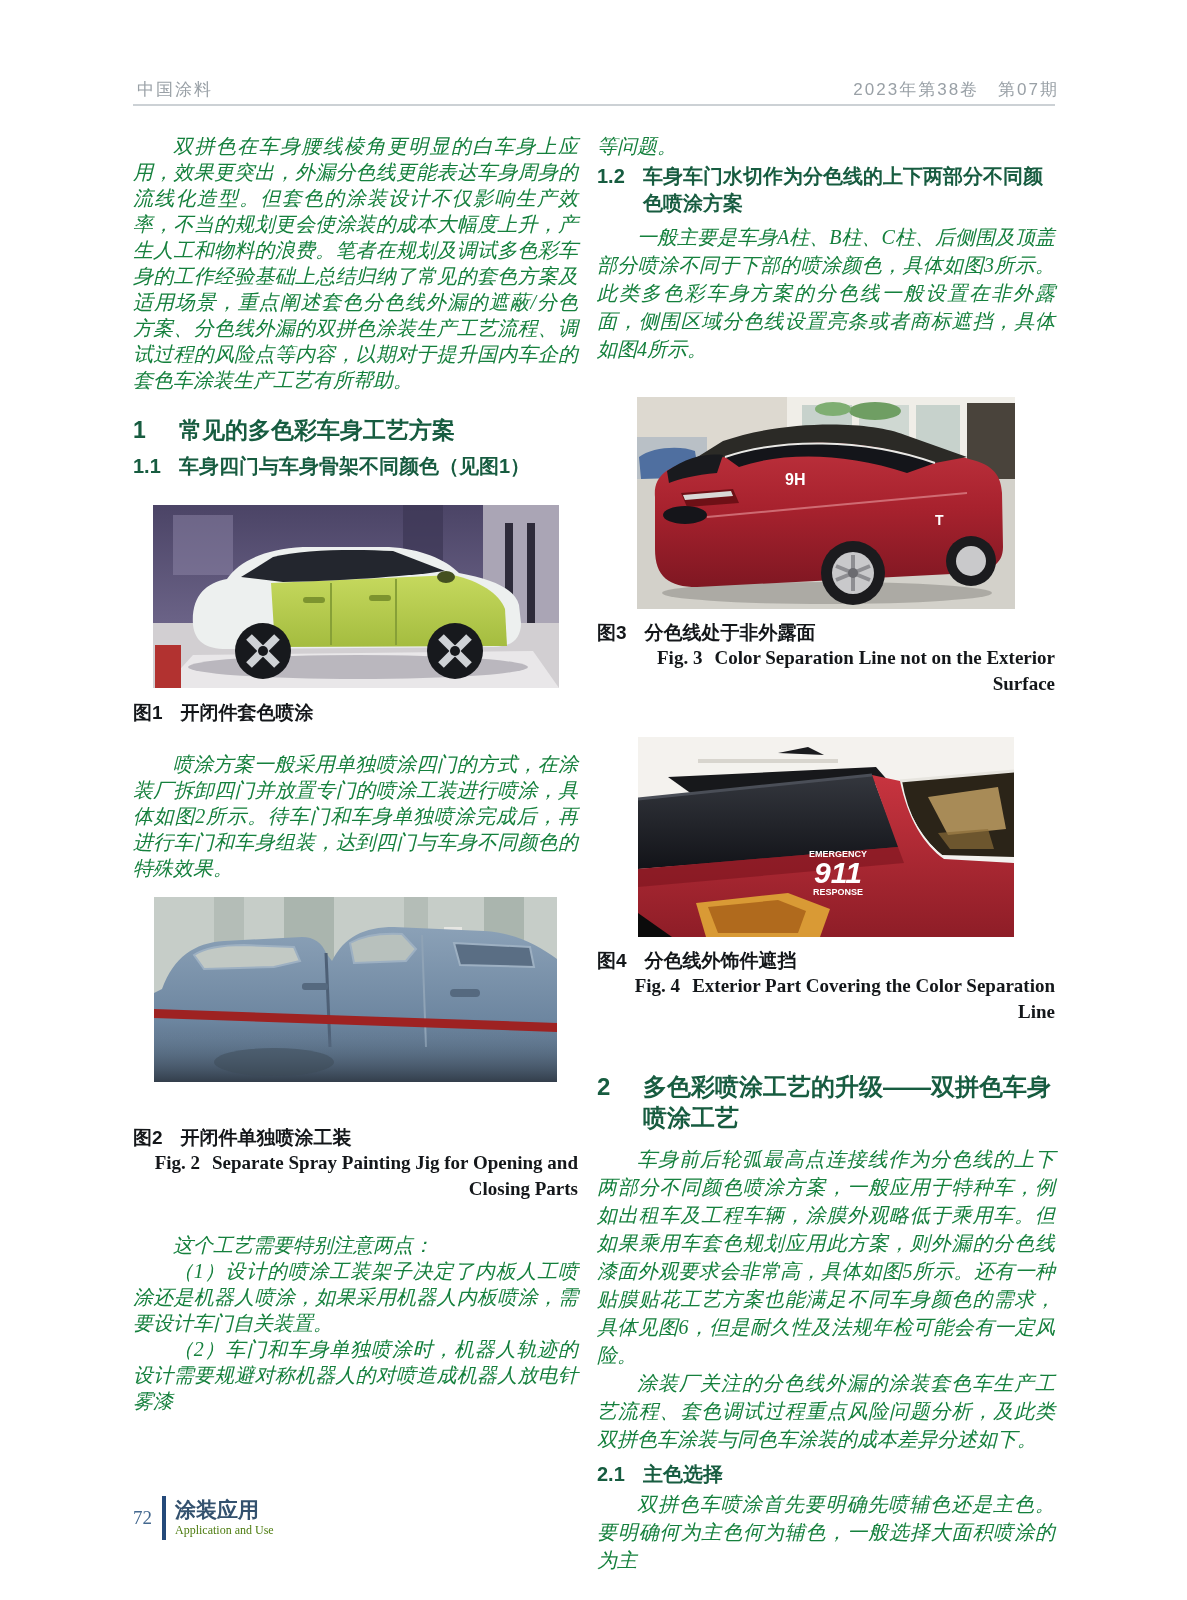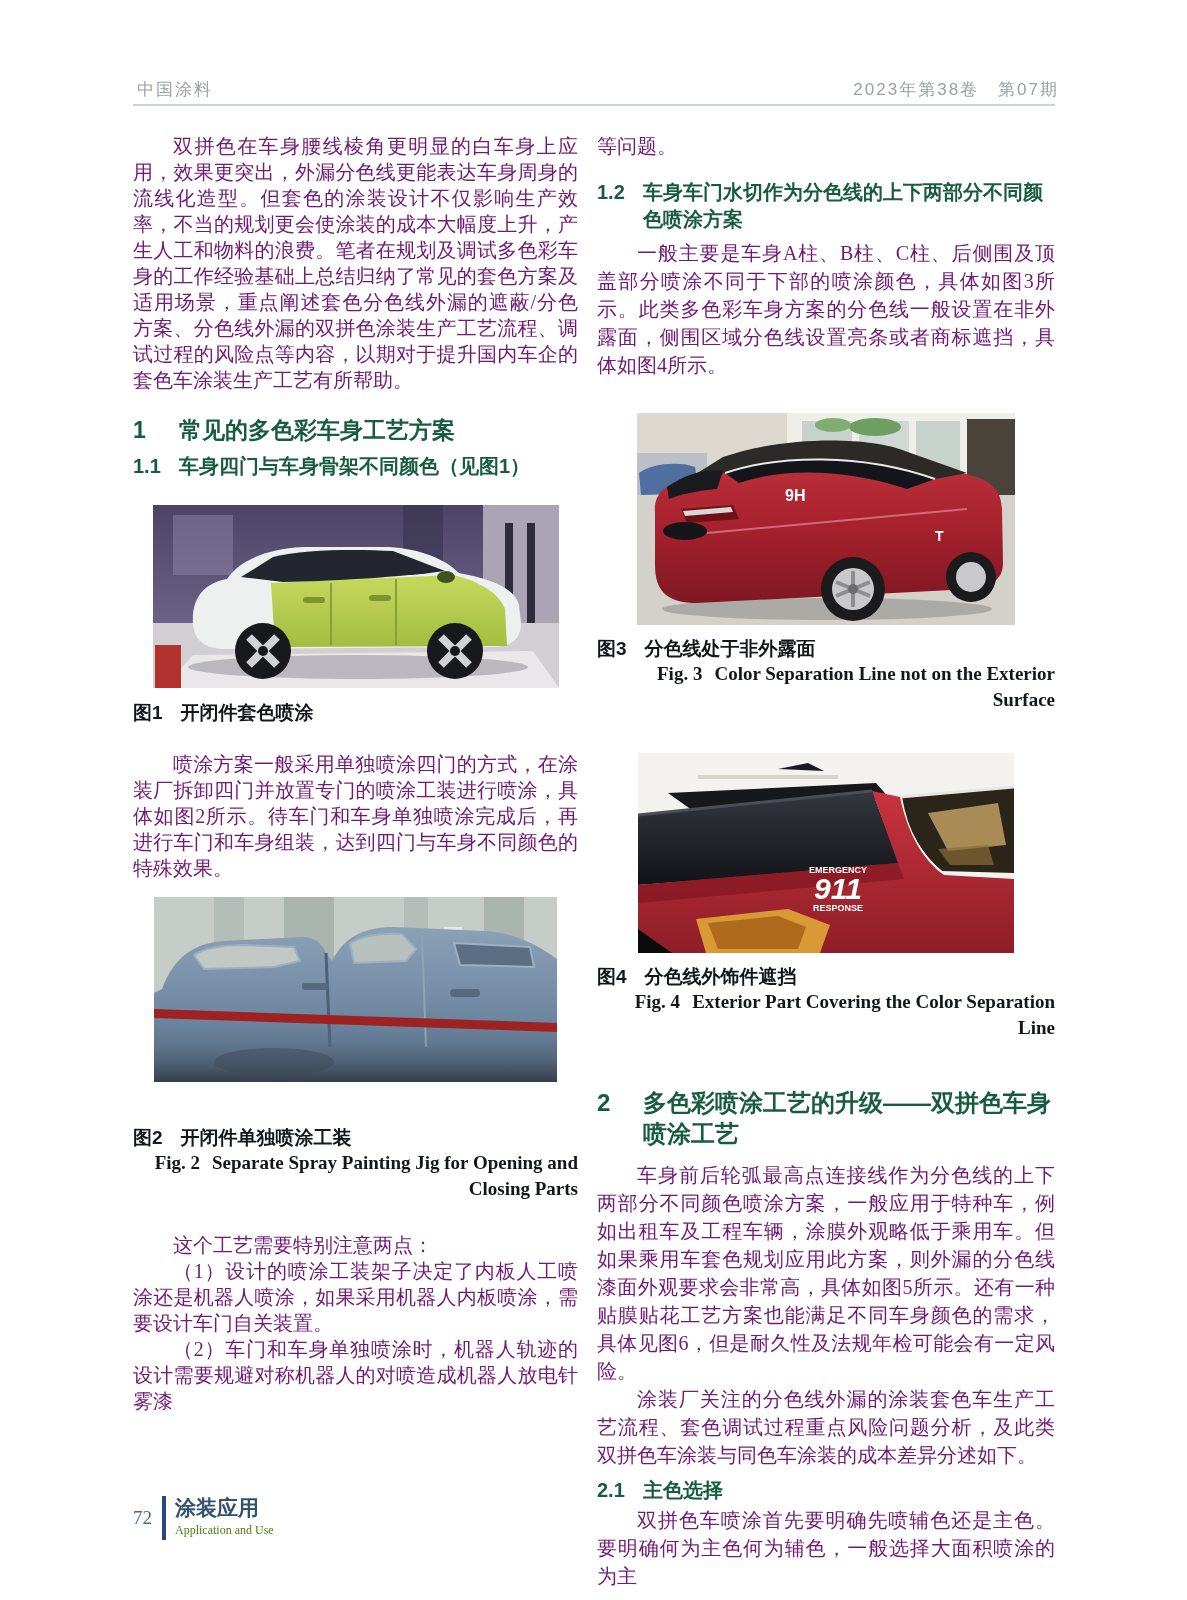--- a/index.html
+++ b/index.html
@@ -12,21 +12,21 @@
   .hdr { position:absolute; left:137px; top:78px; width:922px; display:flex;
          justify-content:space-between; align-items:flex-end;
          font-family:"Liberation Sans","DejaVu Sans",sans-serif;
          font-size:17px; color:#99a0a6; letter-spacing:2px; }
   .hdr-rule { position:absolute; left:133px; top:104px; width:922px; height:2px; background:#ccd1d5; }
   
   .col { position:absolute; top:133px; }
   .col-left  { left:133px; width:445px; }
   .col-right { left:597px; width:458px; }
   
-  .p { font-size:20px; line-height:26px; text-align:justify; color:#701a75; }
+  .p { font-size:20px; line-height:26px; text-align:justify; color:#15803d;font-style:italic; }
   .indent { text-indent:2em; }
   .lh28 { line-height:28px; }
   
   .sec { display:flex; color:#175c40; font-family:"Liberation Sans","DejaVu Sans",sans-serif; font-weight:bold; }
   .sec .num { flex:0 0 46px; }
   .sec .ttl { flex:1; }
   .sec-l1 { font-size:23px; line-height:30px; margin-top:22px; }
   .sec-l2 { font-size:20px; line-height:27px; margin-top:8px; }
   .sec2-big { font-size:24px; line-height:31px; margin-top:46px; }
   
@@ -35,26 +35,26 @@
   .cap-zh { margin-top:13px; text-align:left; font-family:"Liberation Sans","DejaVu Sans",sans-serif;
             font-weight:bold; font-size:19px; line-height:24px; color:#14171a; }
   .cap-zh .gap { display:inline-block; width:18px; }
   .cap-en { text-align:right; font-family:"Liberation Serif","DejaVu Serif",serif;
             font-weight:bold; font-size:19px; line-height:26px; color:#14171a; }
   .cap-en .gap { display:inline-block; width:12px; }
   
   .mt6{margin-top:6px;} .mt12{margin-top:12px;} .mt16{margin-top:16px;}
   .mt25{margin-top:25px;} .mt26{margin-top:26px;} .mt30{margin-top:30px;}
   .mt34{margin-top:34px;} .mt40{margin-top:40px;} .mt44{margin-top:44px;}
-  .mt4{margin-top:20px;} .mt8{margin-top:8px;} .mt2{margin-top:2px;}
+  .mt4{margin-top:4px;} .mt8{margin-top:8px;} .mt2{margin-top:2px;}
   
   .footer { position:absolute; left:133px; top:1496px; display:flex; align-items:center; }
   .footer .pagenum { font-family:"Liberation Serif","DejaVu Serif",serif; font-size:19px; color:#44688f; margin-right:10px; }
   .footer .bar { width:4px; height:44px; background:#24497a; margin-right:9px; }
-  .footer .fzh { font-family:Liberation Mono, monospace; font-weight:bold; font-size:21px; color:#33516e; line-height:24px; }
+  .footer .fzh { font-family:Liberation Sans, sans-serif; font-weight:bold; font-size:21px; color:#33516e; line-height:24px; }
   .footer .fen { font-family:"Liberation Serif","DejaVu Serif",serif; font-size:12px; color:#4d7c0f; line-height:16px; }
 </style>
 </head>
 <body>
 
 <div class="page">
 
   <div class="hdr">
     <span>中国涂料</span>
     <span>2023年第38卷　第07期</span>

